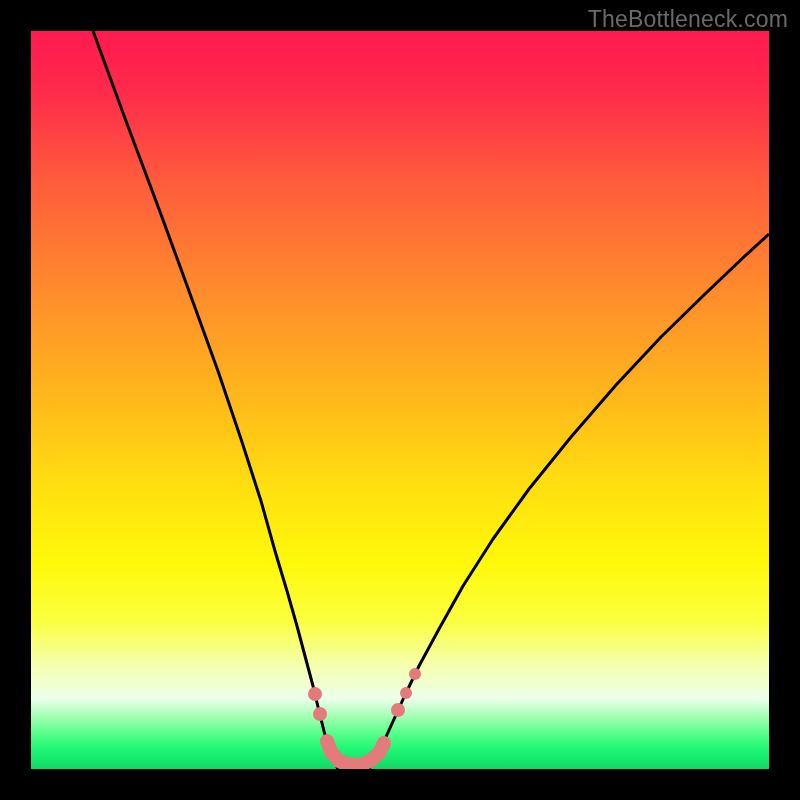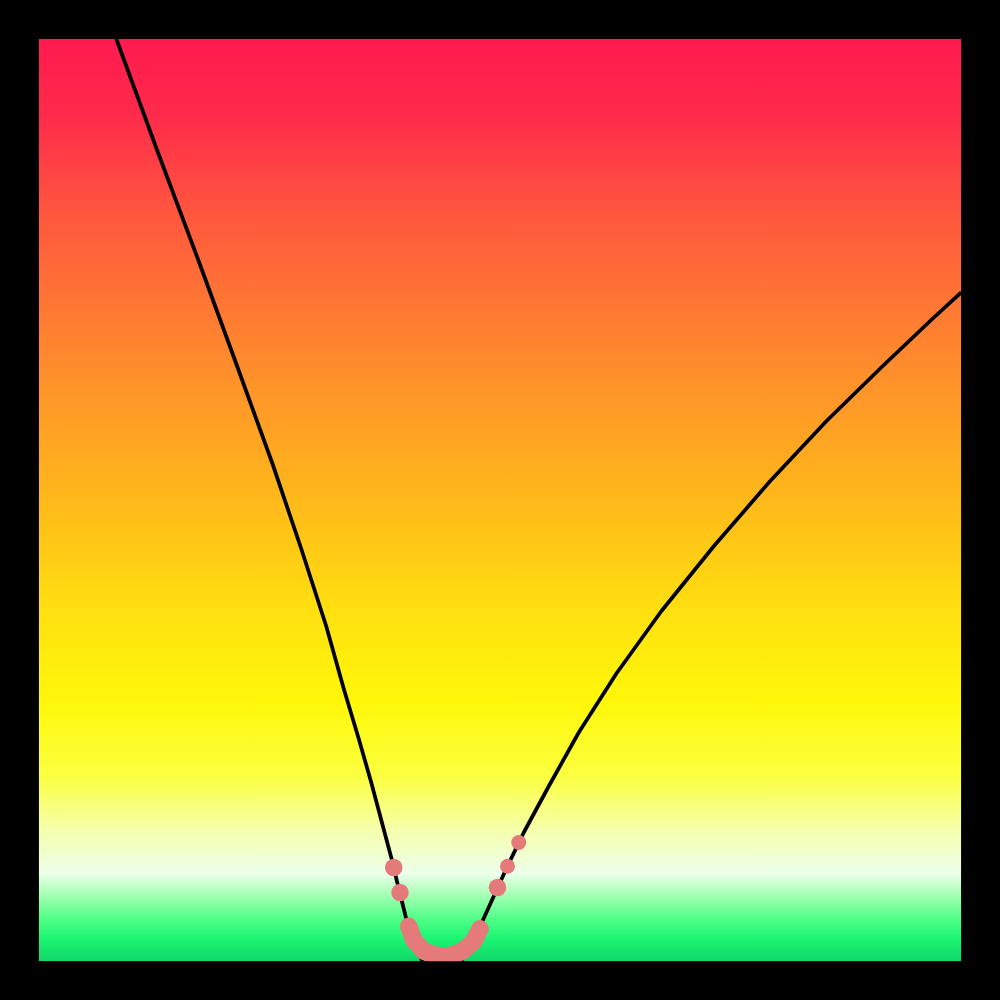--- a/index.html
+++ b/index.html
@@ -83,13 +83,14 @@
         </g>
       <g id="marker-group">
           <circle cx="284" cy="663" r="7" fill="#e47a7a"></circle>
           <circle cx="289" cy="683" r="7" fill="#e47a7a"></circle>
           <circle cx="367" cy="679" r="7" fill="#e47a7a"></circle>
           <circle cx="375" cy="662" r="6" fill="#e47a7a"></circle>
           <circle cx="384" cy="643" r="6" fill="#e47a7a"></circle>
         </g>
     </svg>
   </div>
+  <div class="watermark">TheBottleneck.com</div>
 </div>
 
 </body></html>

